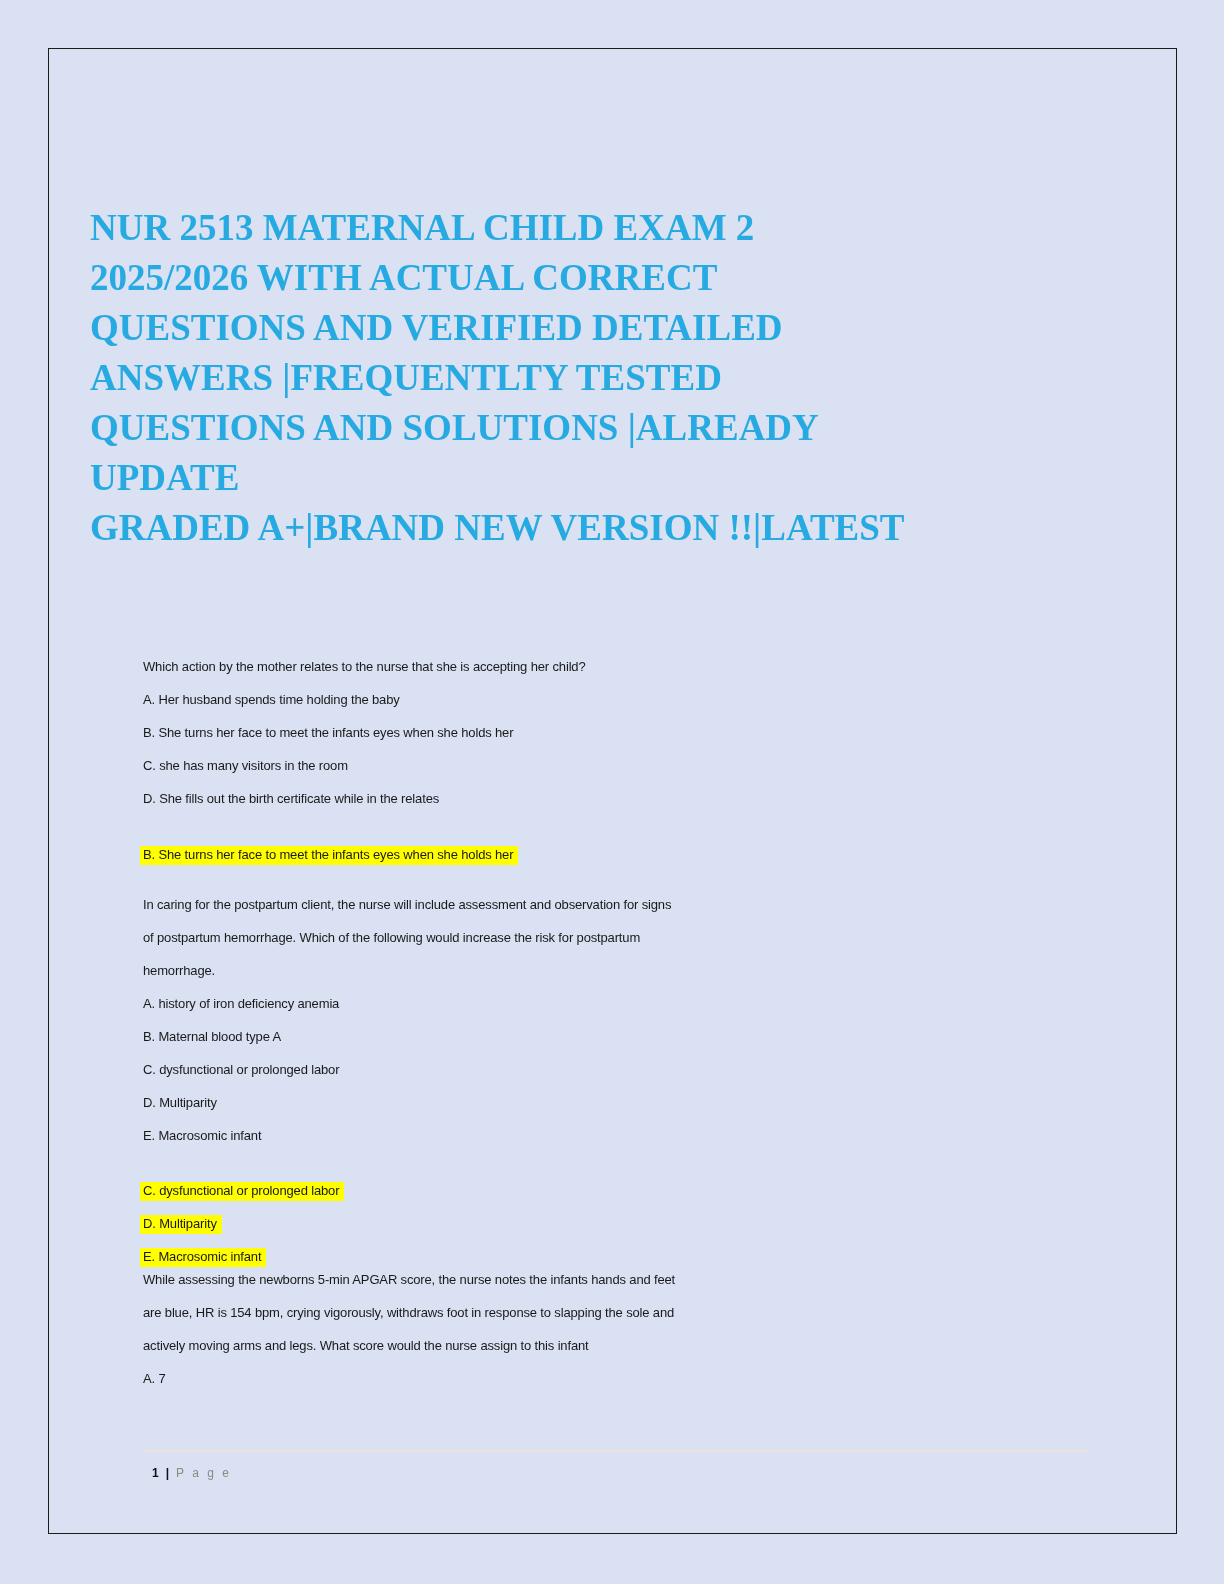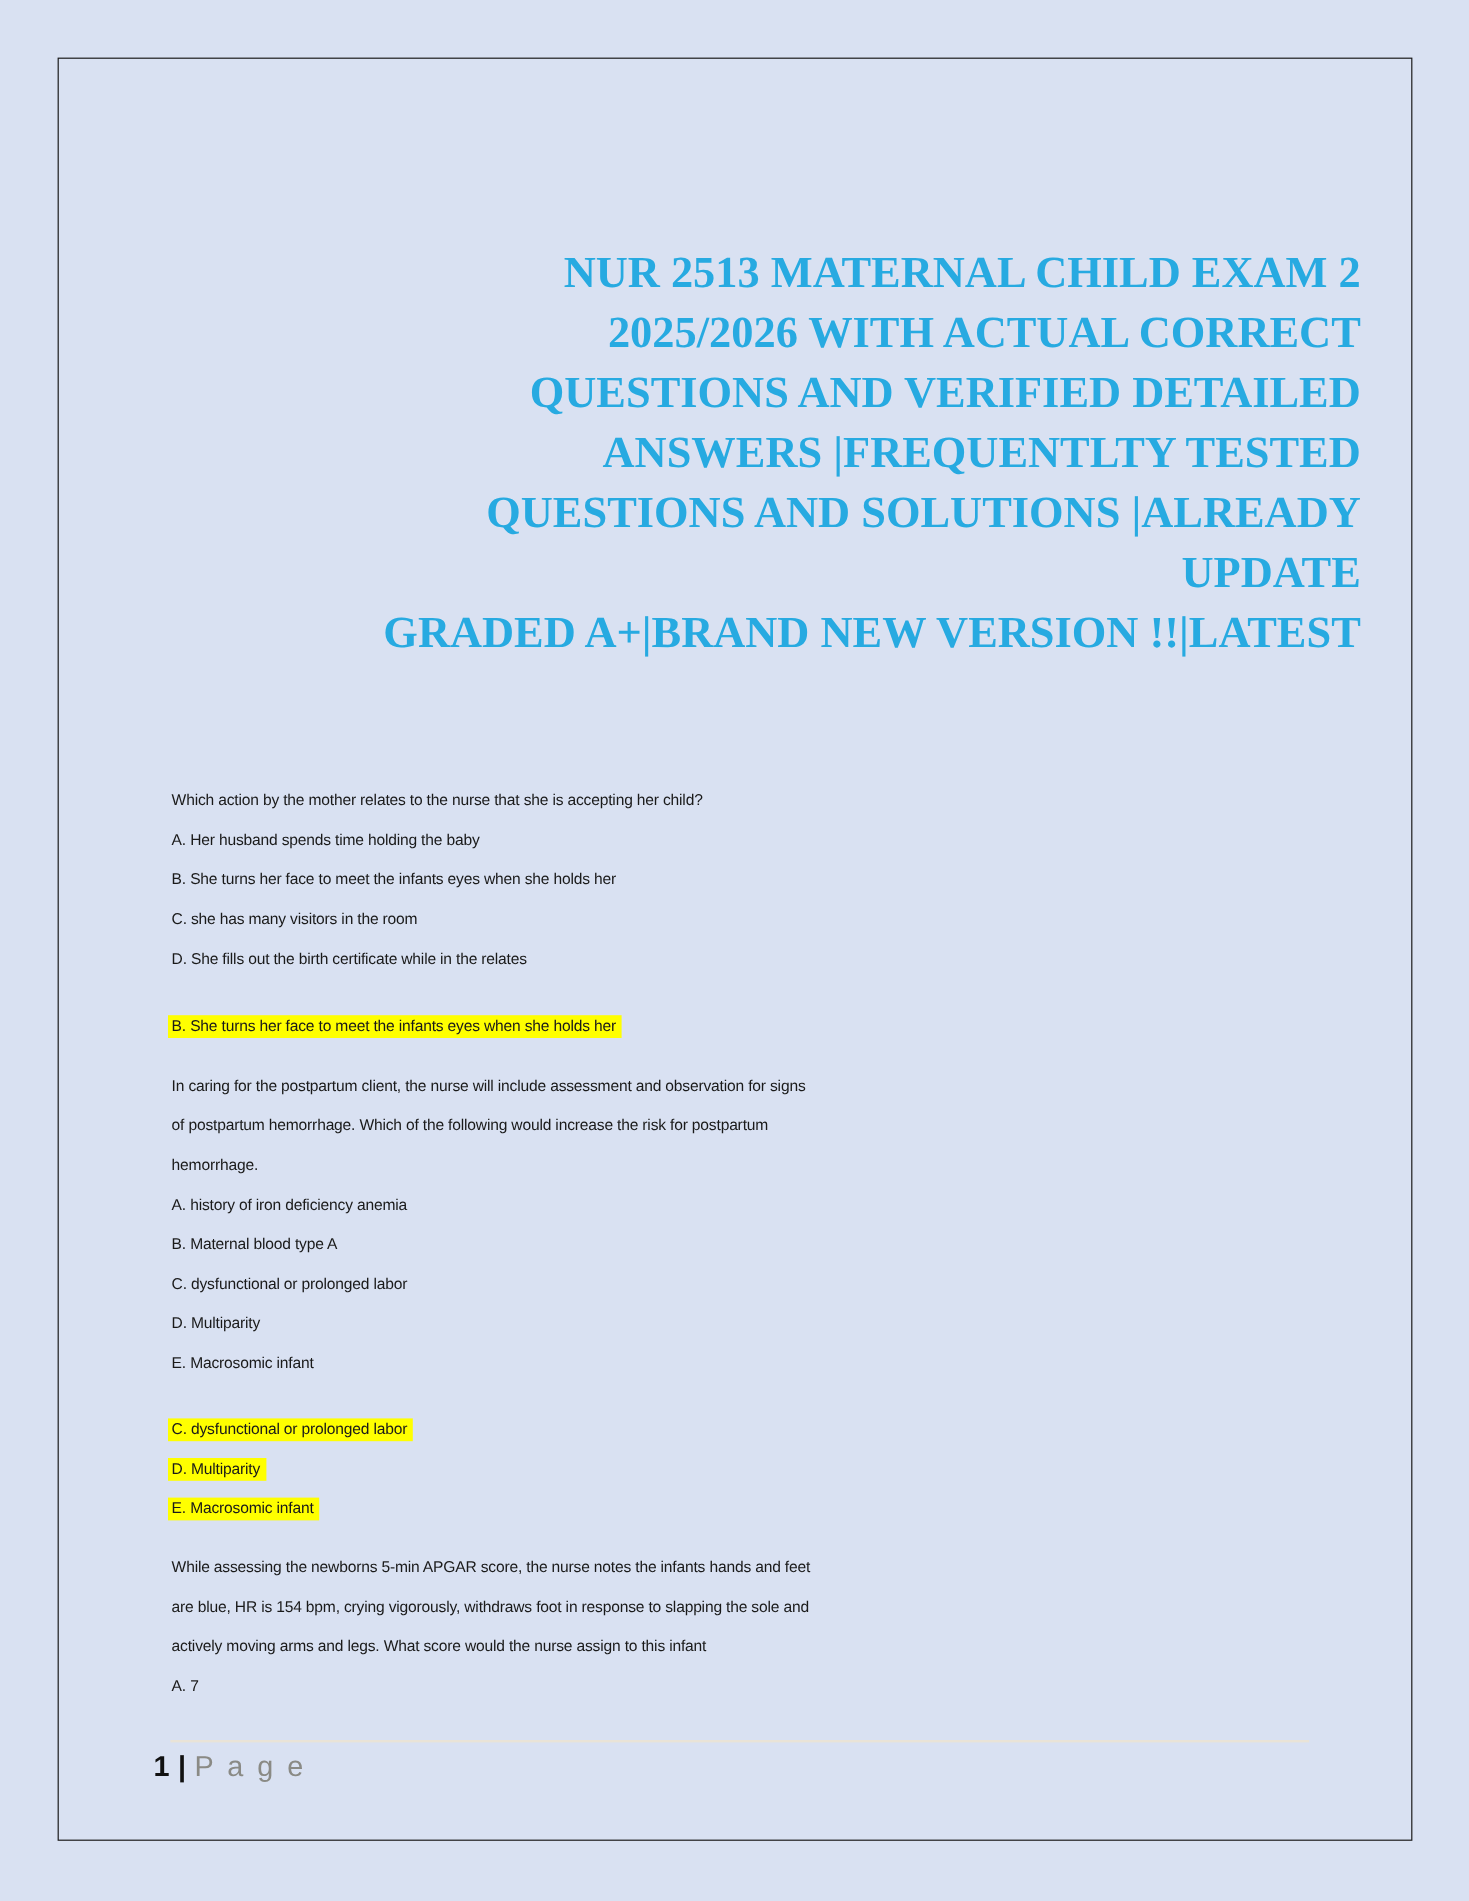--- a/index.html
+++ b/index.html
@@ -21,21 +21,21 @@
     color:var(--text);
   }
   .frame{
     position:absolute;left:48px;top:48px;
     width:1129px;height:1486px;
     border:1.6px solid var(--frame_border);
     box-sizing:border-box;
   }
   .doc-title{
     position:absolute;top:203px;left:90px;width:1044px;
-    text-align:right;
+    text-align:left;
     font-family:"Liberation Serif", serif;
     font-weight:bold;
     font-size:37px;line-height:50px;
     color:var(--title);
   }
   .title-line{display:block;white-space:nowrap;}
   .block{
     position:absolute;left:143px;width:945px;
     font-size:13px;line-height:33px;
     letter-spacing:-0.15px;
@@ -43,29 +43,29 @@
   .line{white-space:nowrap;display:block;}
   .hl{
     background:var(--highlight);
     padding:1px 5px 3px 3px;
     margin-left:-3px;
   }
   #q1{top:650px;}
   #a1{top:838px;}
   #q2{top:888px;}
   #a2{top:1174px;}
-  #q3{top:1289px;}
+  #q3{top:1263px;}
   .footer-rule{
     position:absolute;left:142px;top:1450px;
     width:949px;height:2px;
     background:var(--footer_rule);
   }
   .footer{
-    position:absolute;left:128px;top:1461px;
-    font-size:24px;line-height:24px;
+    position:absolute;left:152px;top:1461px;
+    font-size:12px;line-height:24px;
   }
   .pnum{font-weight:bold;color:#111111;}
   .pbar{font-weight:bold;color:#111111;margin:0 7px 0 7px;}
   .plabel{color:var(--footer_gray);letter-spacing:2.5px;}
 </style>
 </head>
 <body>
 
 <div class="page-root">
 

